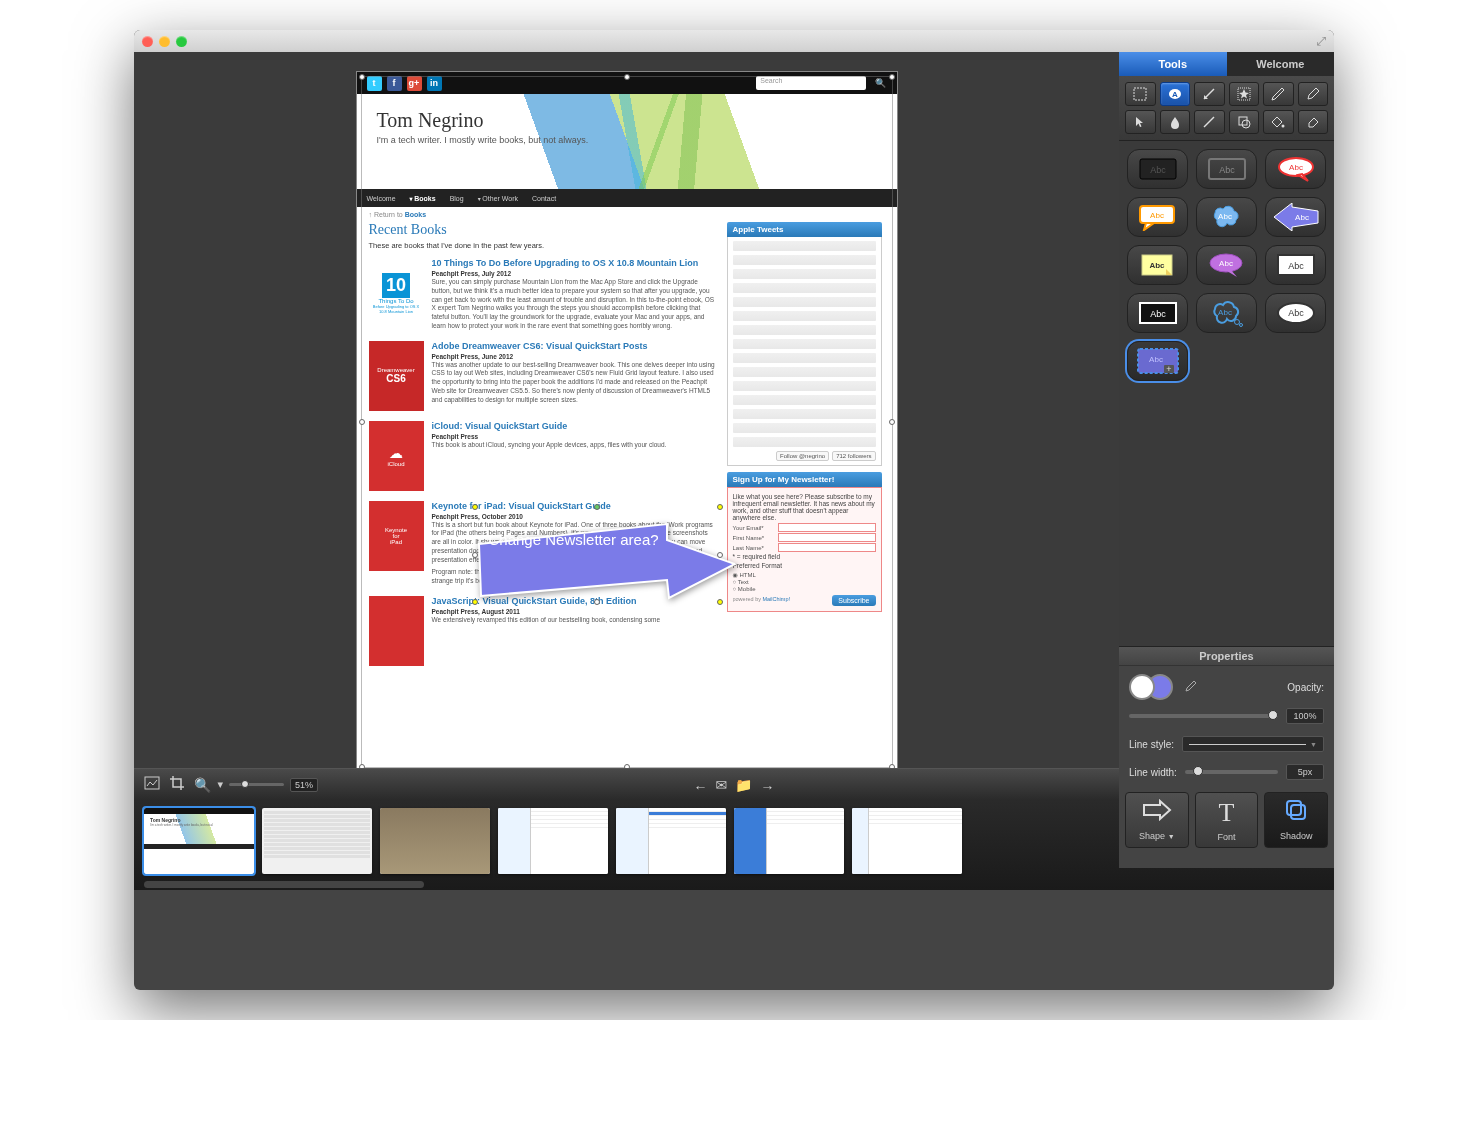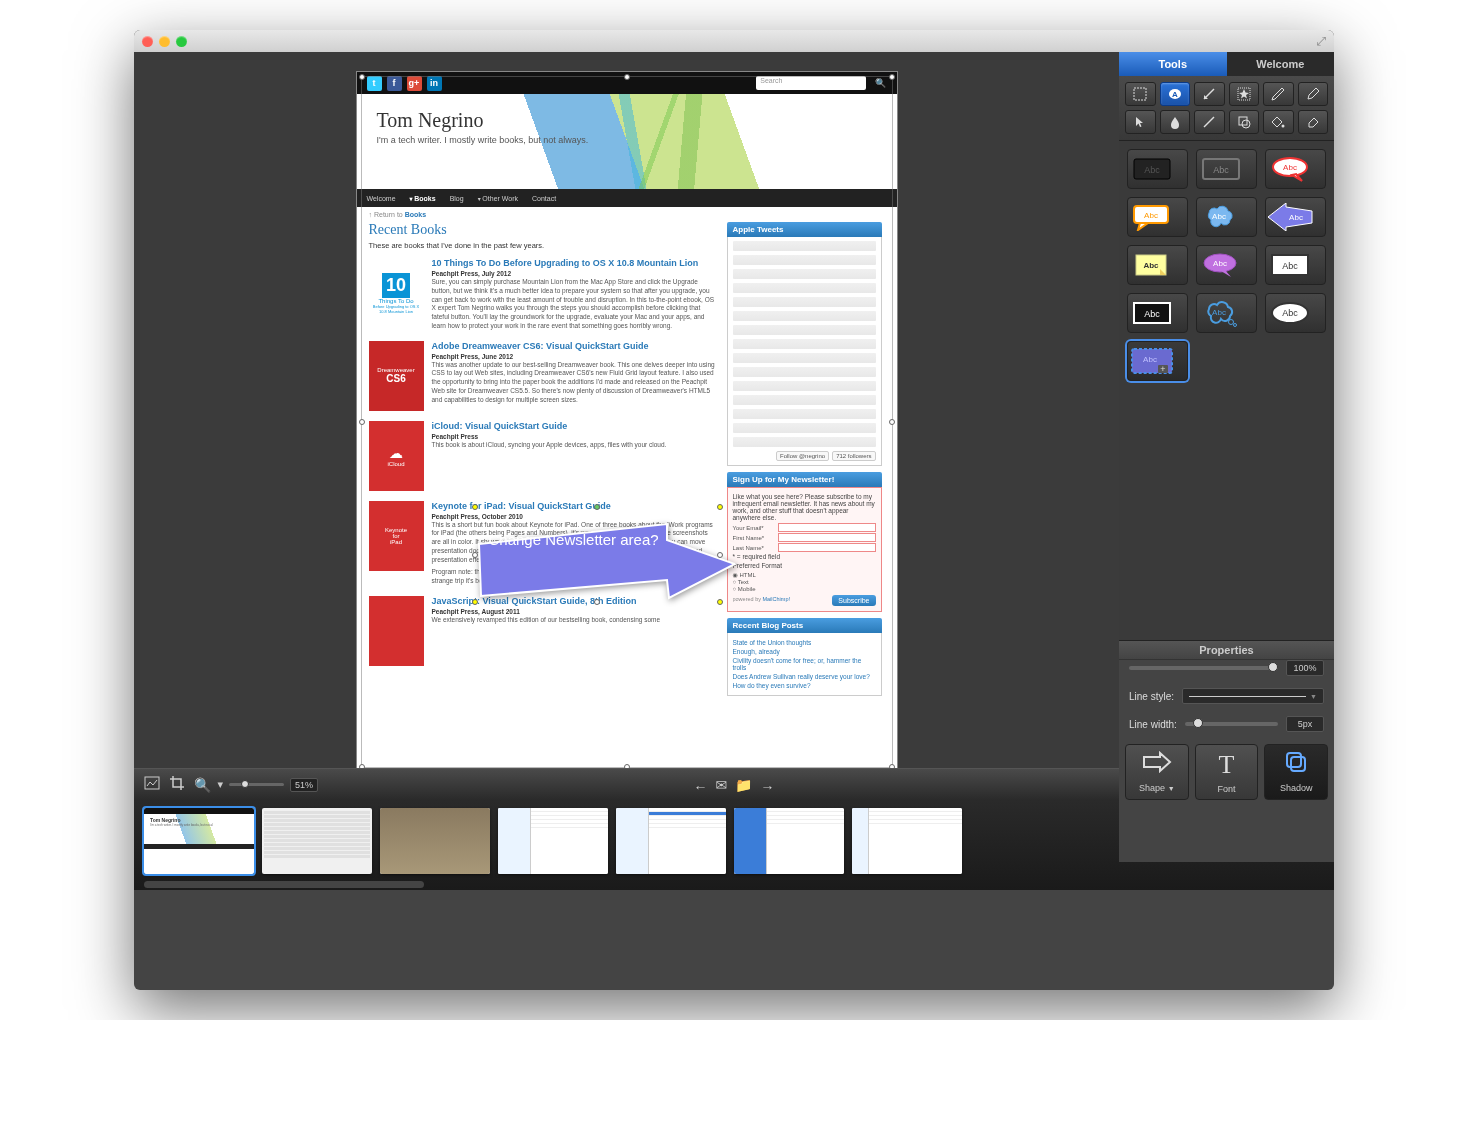--- a/index.html
+++ b/index.html
@@ -99,22 +99,22 @@
 .tab.active{ background:linear-gradient(#4a8ee8,#1a5bb8); color:#fff;}
 .tool-grid{ padding:6px; display:grid; grid-template-columns:repeat(6,1fr); gap:4px;
   background:linear-gradient(#4a4a4a,#383838); border-bottom:1px solid #222;}
 .tl{ height:24px; border:1px solid #222; border-radius:3px; background:linear-gradient(#555,#383838);
   display:flex; align-items:center; justify-content:center; color:#ddd; cursor:pointer; font-size:13px;}
 .tl.active{ background:linear-gradient(#2a72d8,#1a52a8); box-shadow:inset 0 1px 2px rgba(255,255,255,.3);
   border-color:#0a3a88;}
 .tl svg{width:14px;height:14px;}
 .shape-grid{ padding:8px; display:grid; grid-template-columns:repeat(3,1fr); gap:8px;
   background:#3a3a3a; flex:1; align-content:start;}
-.shp{ height:40px; border:1px solid #222; border-radius:4px;
-  background:linear-gradient(#484848,#303030); display:flex; align-items:center; 
+.shp{ height:40px; border:1px solid #222; border-radius:12px;
+  background:linear-gradient(#484848,#303030); display:flex; align-items:center; justify-content:center;
   cursor:pointer;}
 .shp.sel{ background:linear-gradient(#3a3a3a,#2a2a2a); box-shadow:0 0 0 2px #4a8ee8;}
 .shp svg{width:48px; height:28px;}
 
 
 .props{ height:222px; background:#444; border-top:1px solid #222;}
 .props .phead{ text-align:center; color:#ccc; font-size:11px; font-weight:bold; padding:3px 0;
   background:linear-gradient(#555,#444); border-bottom:1px solid #333;}
 .prow{ display:flex; align-items:center; padding:6px 10px; gap:8px; font-size:10px; color:#ddd;}
 .swatch-row{padding:8px 10px; display:flex; align-items:center; gap:6px;}
@@ -233,21 +233,21 @@
                   <div class="pub">Peachpit Press, July 2012</div>
                   <div class="desc">Sure, you can simply purchase Mountain Lion from the Mac App Store and click the Upgrade button, but we think it's a much better idea to prepare your system so that after you upgrade, you can get back to work with the least amount of trouble and disruption. In this to-the-point ebook, OS X expert Tom Negrino walks you through the steps you should accomplish before clicking that fateful button. You'll lay the groundwork for the upgrade, evaluate your Mac and your apps, and learn how to protect your work in the rare event that something goes horribly wrong.</div>
                 </div>
               </div>
             <div class="book">
                 <div class="cover c2">
                   <span>Dreamweaver</span>
                   <b style="font-size:10px">CS6</b>
                 </div>
               <div class="binfo">
-                  <h3>Adobe Dreamweaver CS6: Visual QuickStart Guide</h3>
+                  <h3>Adobe Dreamweaver CS6: Visual QuickStart Posts</h3>
                   <div class="pub">Peachpit Press, June 2012</div>
                   <div class="desc">This was another update to our best-selling Dreamweaver book. This one delves deeper into using CSS to lay out Web sites, including Dreamweaver CS6's new Fluid Grid layout feature. I also used the opportunity to bring into the paper book the additions I'd made and released on the Peachpit Web site for Dreamweaver CS5.5. So there's now plenty of discussion of Dreamweaver's HTML5 and capabilities to design for multiple screen sizes.</div>
                 </div>
               </div>
             <div class="book">
                 <div class="cover c3">
                   <span style="font-size:14px">☁</span>
                   <span>iCloud</span>
                 </div>
               <div class="binfo">
@@ -322,30 +322,20 @@
                 <p>Preferred Format</p>
                 <span class="radio">◉ <span>HTML</span></span>
                 <span class="radio">○ <span>Text</span></span>
                 <span class="radio">○ <span>Mobile</span></span>
                 <div style="overflow:hidden; margin-top:3px">
                   <span class="pby"><span>powered by </span><span style="color:#2a7ab8">MailChimp!</span></span>
                   <button class="subbtn">Subscribe</button>
                 </div>
               </div>
             </div>
-            <div class="widget">
-              <div class="whead">Recent Blog Posts</div>
-              <div class="wbody blog-body">
-                <a>State of the Union thoughts</a>
-                <a>Enough, already</a>
-                <a>Civility doesn't come for free; or, hammer the trolls</a>
-                <a>Does Andrew Sullivan really deserve your love?</a>
-                <a>How do they even survive?</a>
-              </div>
-            </div>
           </div>
         </div>
 
         <div class="sel-handles sel-outer">
           <div class="h" style="left:-3px;top:-3px"></div>
             <div class="h" style="right:-3px;top:-3px"></div>
           <div class="h" style="left:-3px;bottom:-3px"></div>
             <div class="h" style="right:-3px;bottom:-3px"></div>
           <div class="h" style="left:50%;top:-3px;margin-left:-3px"></div>
           <div class="h" style="left:50%;bottom:-3px;margin-left:-3px"></div>
@@ -639,22 +629,31 @@
             <div class="row2"></div>
             <div class="row2"></div>
             <div class="row2"></div>
             <div class="row2"></div>
           </div>
         </div>
       </div>
     <div class="tray-scroll"></div>
   </div>
 
-  <div class="props" style="position:absolute; right:0; bottom:128px; width:215px;">
+  <div class="props" style="position:absolute; right:0; bottom:122px; width:215px;">
     <div class="phead">Properties</div>
+    <div class="swatch-row">
+      <div class="swatch front"></div>
+      <div class="swatch back"></div>
+      <svg class="eyedrop" viewBox="0 0 14 14">
+          <path d="M11 1 L13 3 L6 10 L3 11 L4 8 Z" fill="none" stroke="#aaa"></path>
+        </svg>
+      <span style="flex:1"></span>
+      <span style="font-size:10px;color:#ddd">Opacity:</span>
+    </div>
     <div class="prow" style="padding-top:0">
       <div class="slider">
           <div class="thumb" style="left:calc(100% - 10px)"></div>
         </div>
       <div class="valbox">100%</div>
     </div>
     <div class="prow">
       <span>Line style:</span>
       <div class="lstyle">
           <div class="line"></div>

